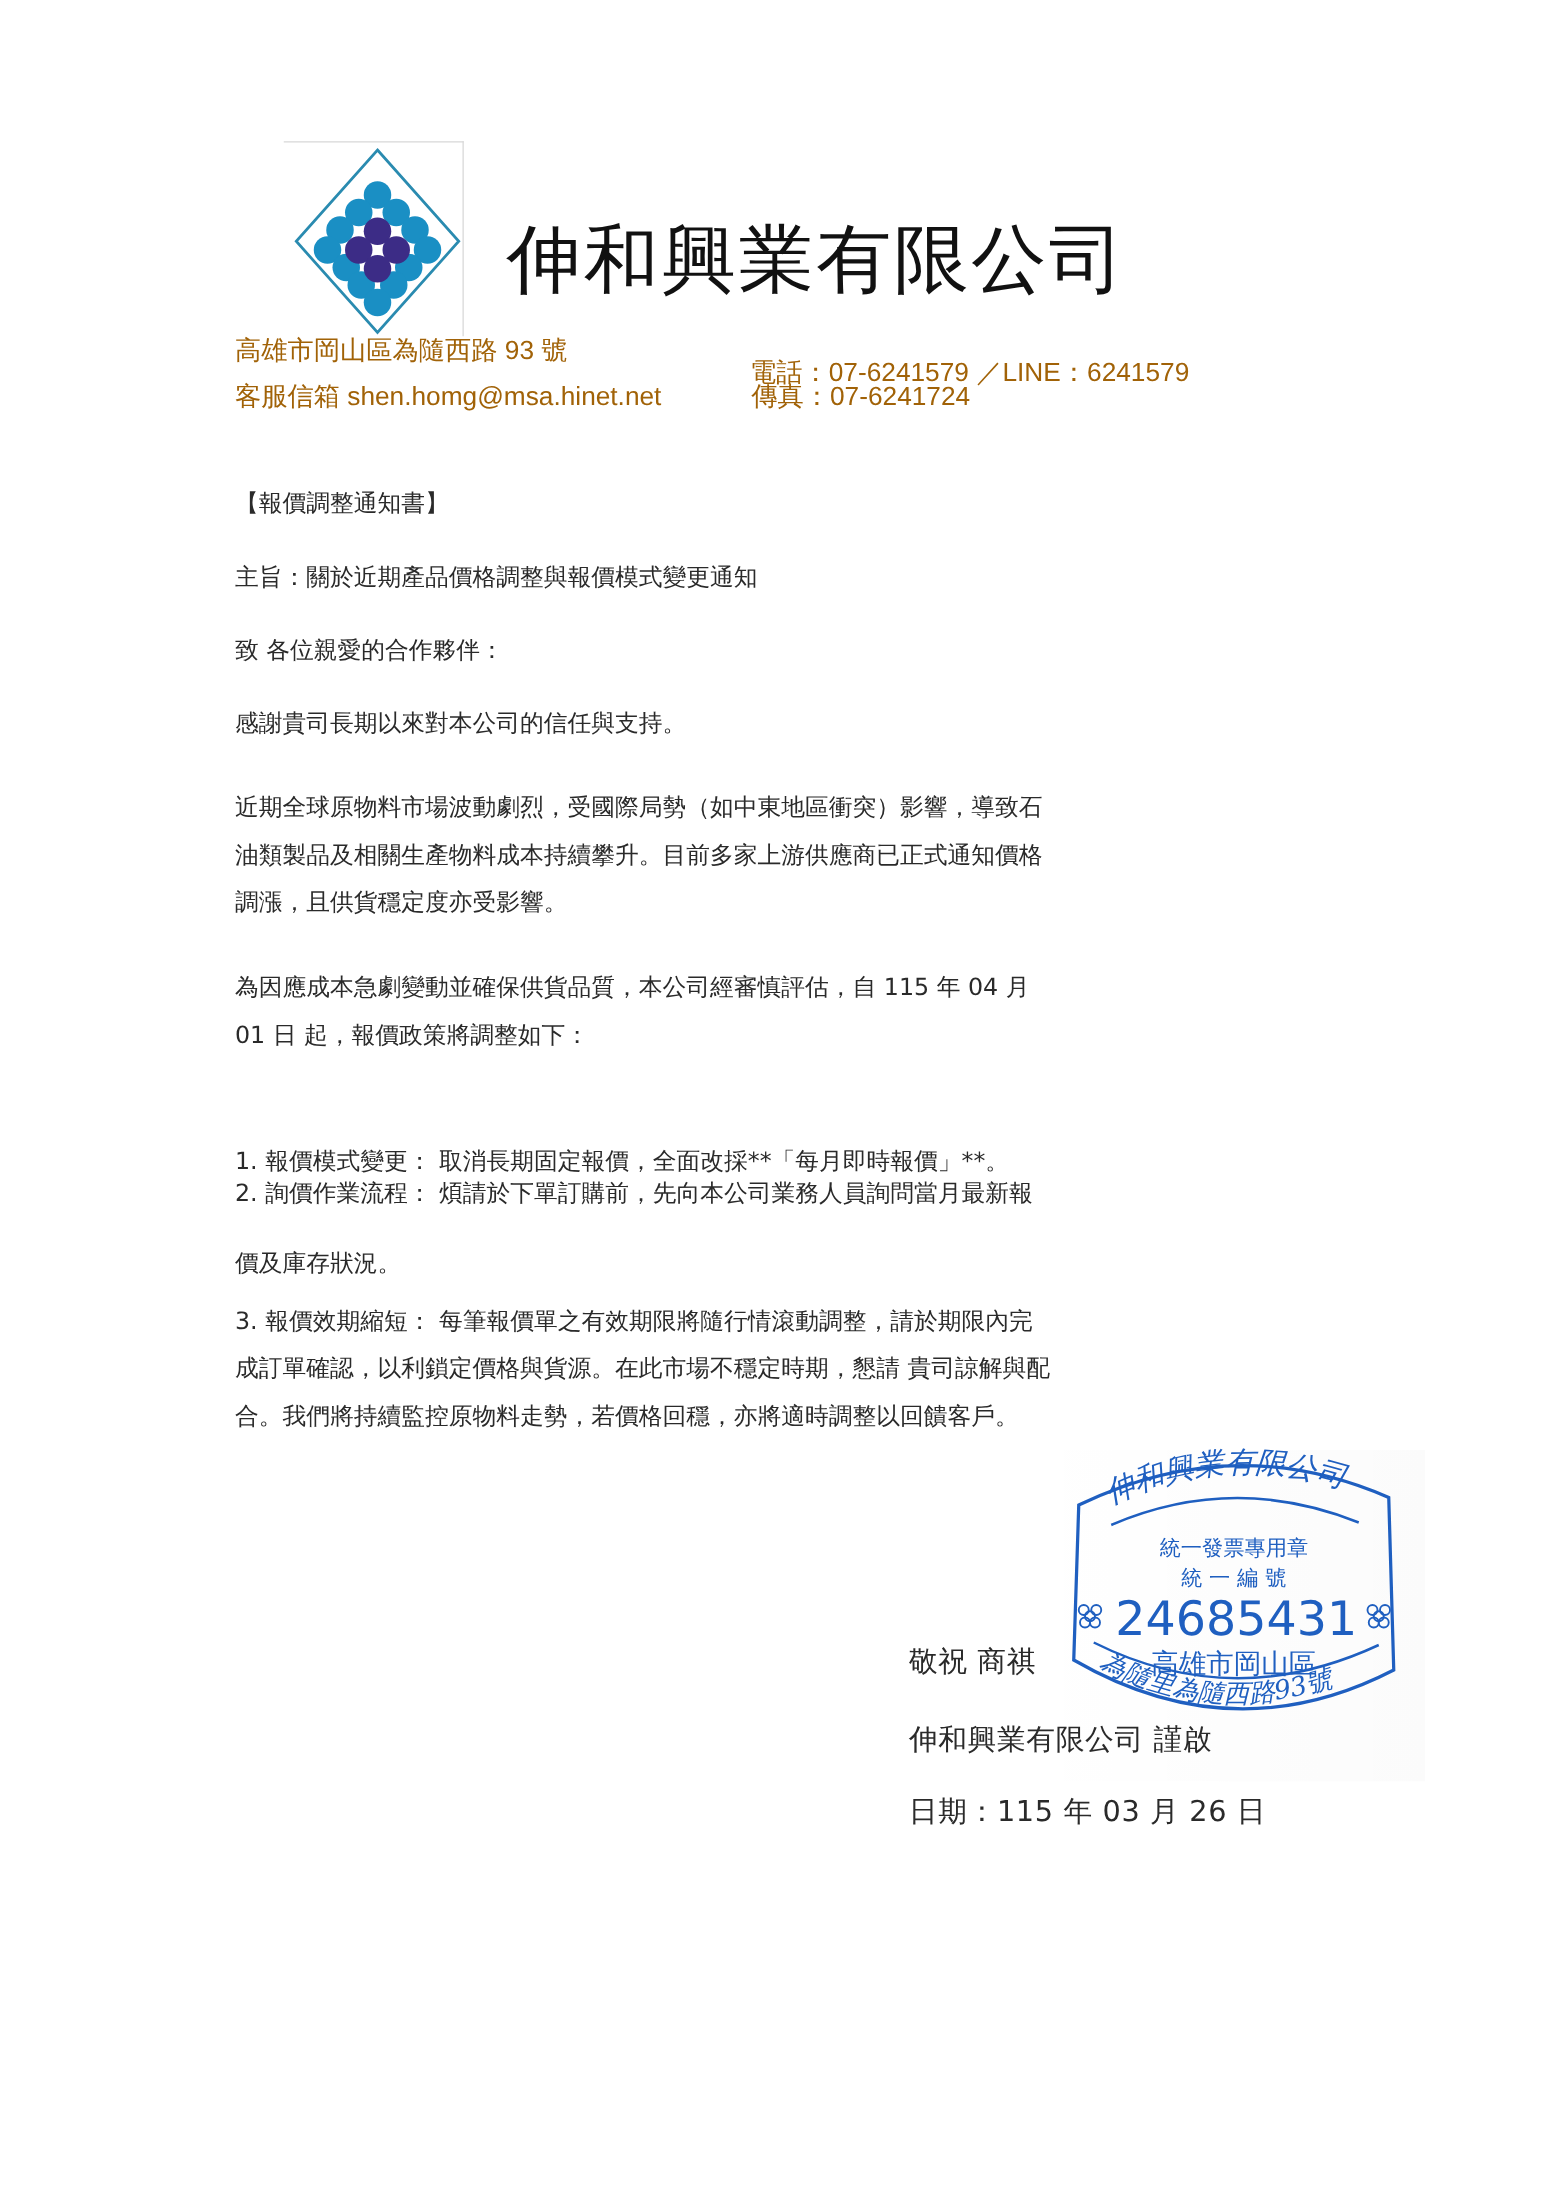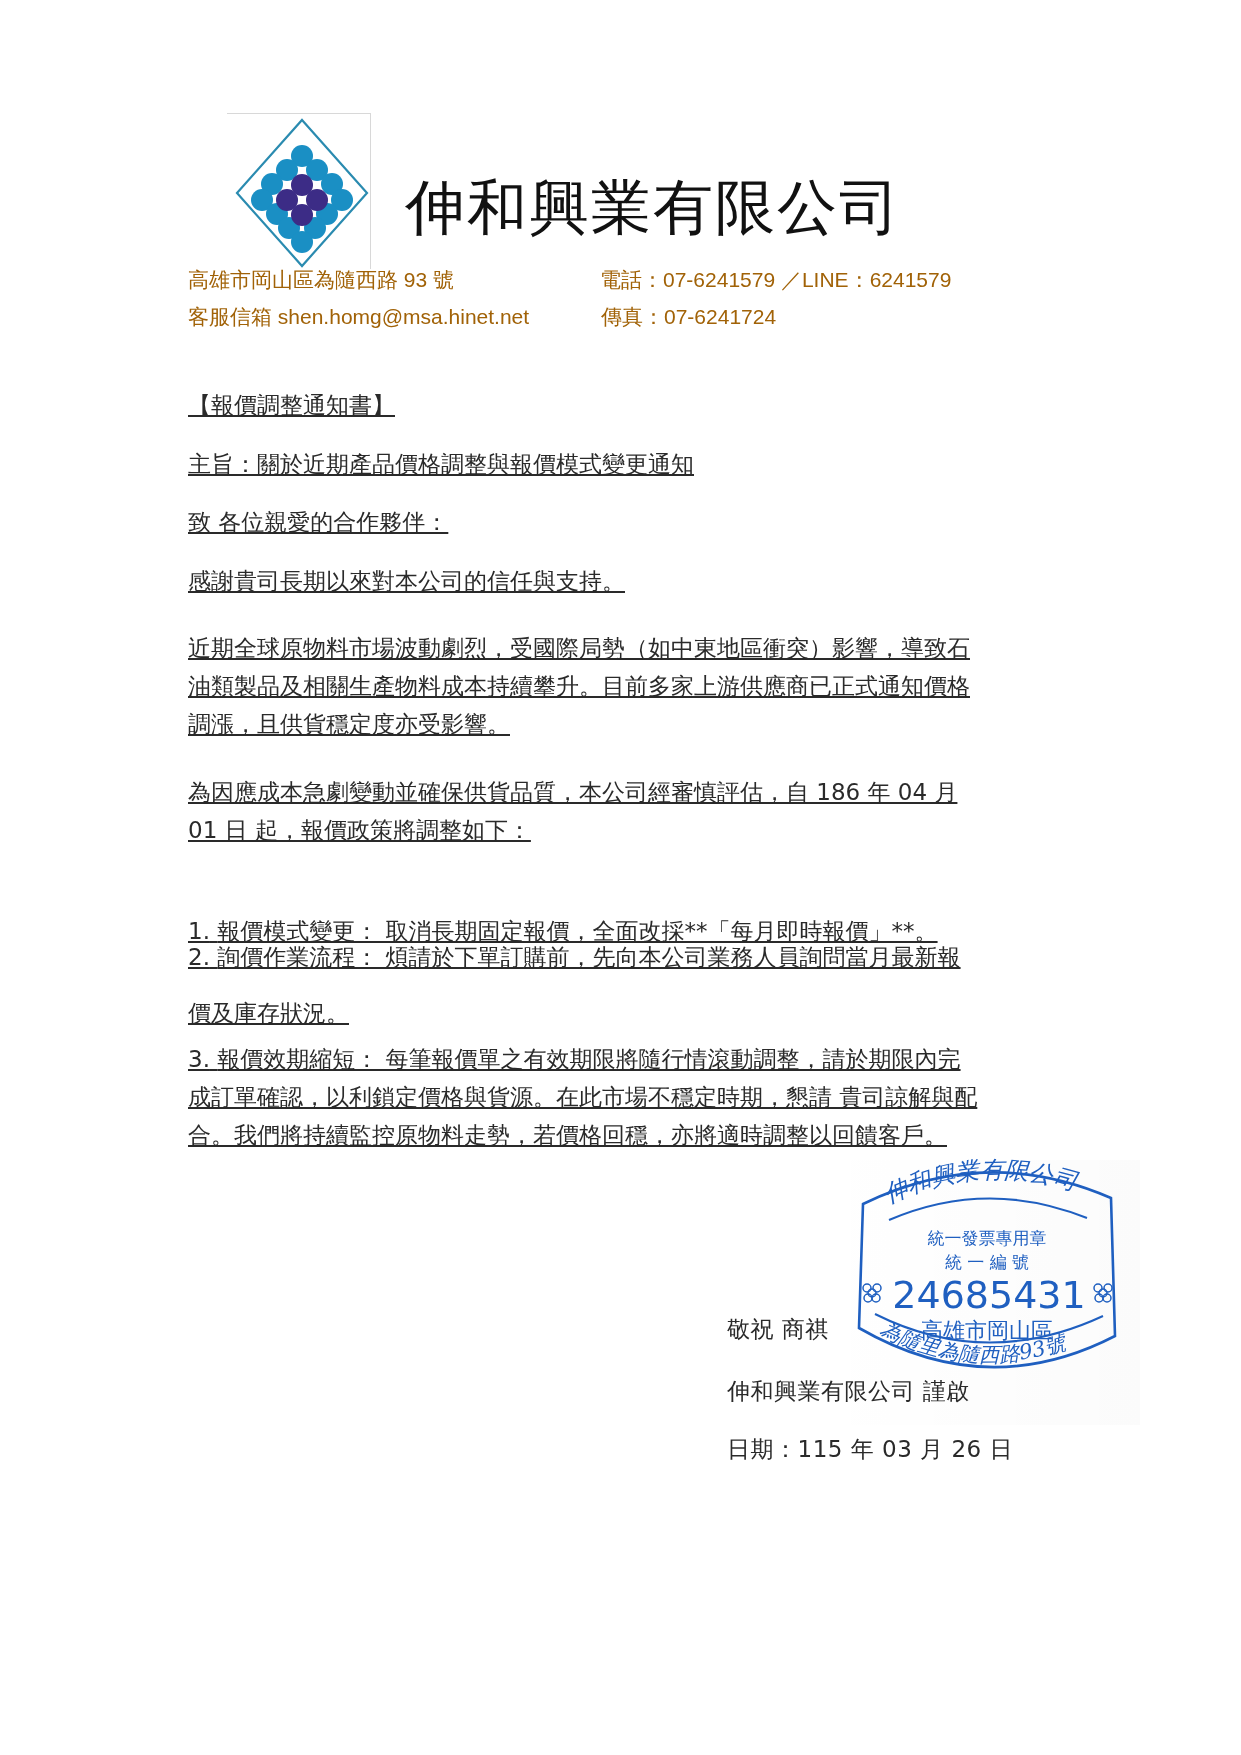--- a/index.html
+++ b/index.html
@@ -5,21 +5,21 @@
   html, body { margin:0; padding:0; background:#ffffff; }
   body { width:1241px; height:1755px; position:relative; overflow:hidden;
          font-family:"DejaVu Sans", "Liberation Sans", sans-serif; color:#222; }
   .abs { position:absolute; white-space:nowrap; }
   .logo-box { position:absolute; left:227px; top:113px; width:143px; height:155px;
               border-top:1px solid #d8d8d8; border-right:1px solid #d8d8d8; }
   .company-title { position:absolute; left:405px; top:168px; font-size:60px; font-weight:300;
                    font-family:"DejaVu Serif", "Liberation Serif", serif; color:#111; letter-spacing:2px; }
   .contact { font-size:21px; color:#a16207; font-family:"Liberation Sans", "DejaVu Sans", sans-serif; }
   .body-text { font-size:23px; color:#2a2a2a; letter-spacing:0.5px; }
-  .p-line { position:absolute; left:188px; white-space:nowrap; font-size:23px; color:#2a2a2a;text-decoration:underline; }
+  .p-line { position:absolute; left:188px; white-space:nowrap; font-size:19px; color:#2a2a2a; }
   .stamp { position:absolute; left:853px; top:1158px; width:268px; height:222px; }
   .stamp svg { width:100%; height:100%; }
   .scan-shadow { position:absolute; left:810px; top:1160px; width:330px; height:265px;
                  background:linear-gradient(90deg, rgba(0,0,0,0.0), rgba(0,0,0,0.015)); }
 </style>
 </head>
 <body>
 
 <div class="logo-box"></div>
 <div class="abs" style="left:232px; top:118px; width:140px; height:150px;">
@@ -46,37 +46,37 @@
       <circle cx="55" cy="82" r="11"></circle>
         <circle cx="85" cy="82" r="11"></circle>
       <circle cx="70" cy="97" r="11"></circle>
     </g>
   </svg>
 </div>
 
 <div class="company-title">伸和興業有限公司</div>
 
 <div class="abs contact" style="left:188px; top:266px;">高雄市岡山區為隨西路 93 號</div>
-<div class="abs contact" style="left:600px; top:266px;">電話：07-6241579 ／LINE：6241579</div>
+<div class="abs contact" style="left:600px; top:284px;">電話：07-6241579 ／LINE：6241579</div>
 <div class="abs contact" style="left:188px; top:303px;">客服信箱 shen.homg@msa.hinet.net</div>
 <div class="abs contact" style="left:601px; top:303px;">傳真：07-6241724</div>
 
 <div class="p-line" style="top:390px;">【報價調整通知書】</div>
 <div class="p-line" style="top:449px;">主旨：關於近期產品價格調整與報價模式變更通知</div>
 <div class="p-line" style="top:507px;">致  各位親愛的合作夥伴：</div>
 <div class="p-line" style="top:566px;">感謝貴司長期以來對本公司的信任與支持。</div>
 
 <div>
   <div class="p-line" style="top:633px;">近期全球原物料市場波動劇烈，受國際局勢（如中東地區衝突）影響，導致石</div>
   <div class="p-line" style="top:671px;">油類製品及相關生產物料成本持續攀升。目前多家上游供應商已正式通知價格</div>
   <div class="p-line" style="top:709px;">調漲，且供貨穩定度亦受影響。</div>
 </div>
 
 <div>
-  <div class="p-line" style="top:777px;">為因應成本急劇變動並確保供貨品質，本公司經審慎評估，自  186  年  04  月</div>
+  <div class="p-line" style="top:777px;">為因應成本急劇變動並確保供貨品質，本公司經審慎評估，自  115  年  04  月</div>
   <div class="p-line" style="top:815px;">01  日  起，報價政策將調整如下：</div>
 </div>
 
 <div>
   <div class="p-line" style="top:879px;margin-top:37px;">
     <span>1.</span>
     <span>報價模式變更：  取消長期固定報價，全面改採**「每月即時報價」**。</span>
   </div>
 </div>
 

